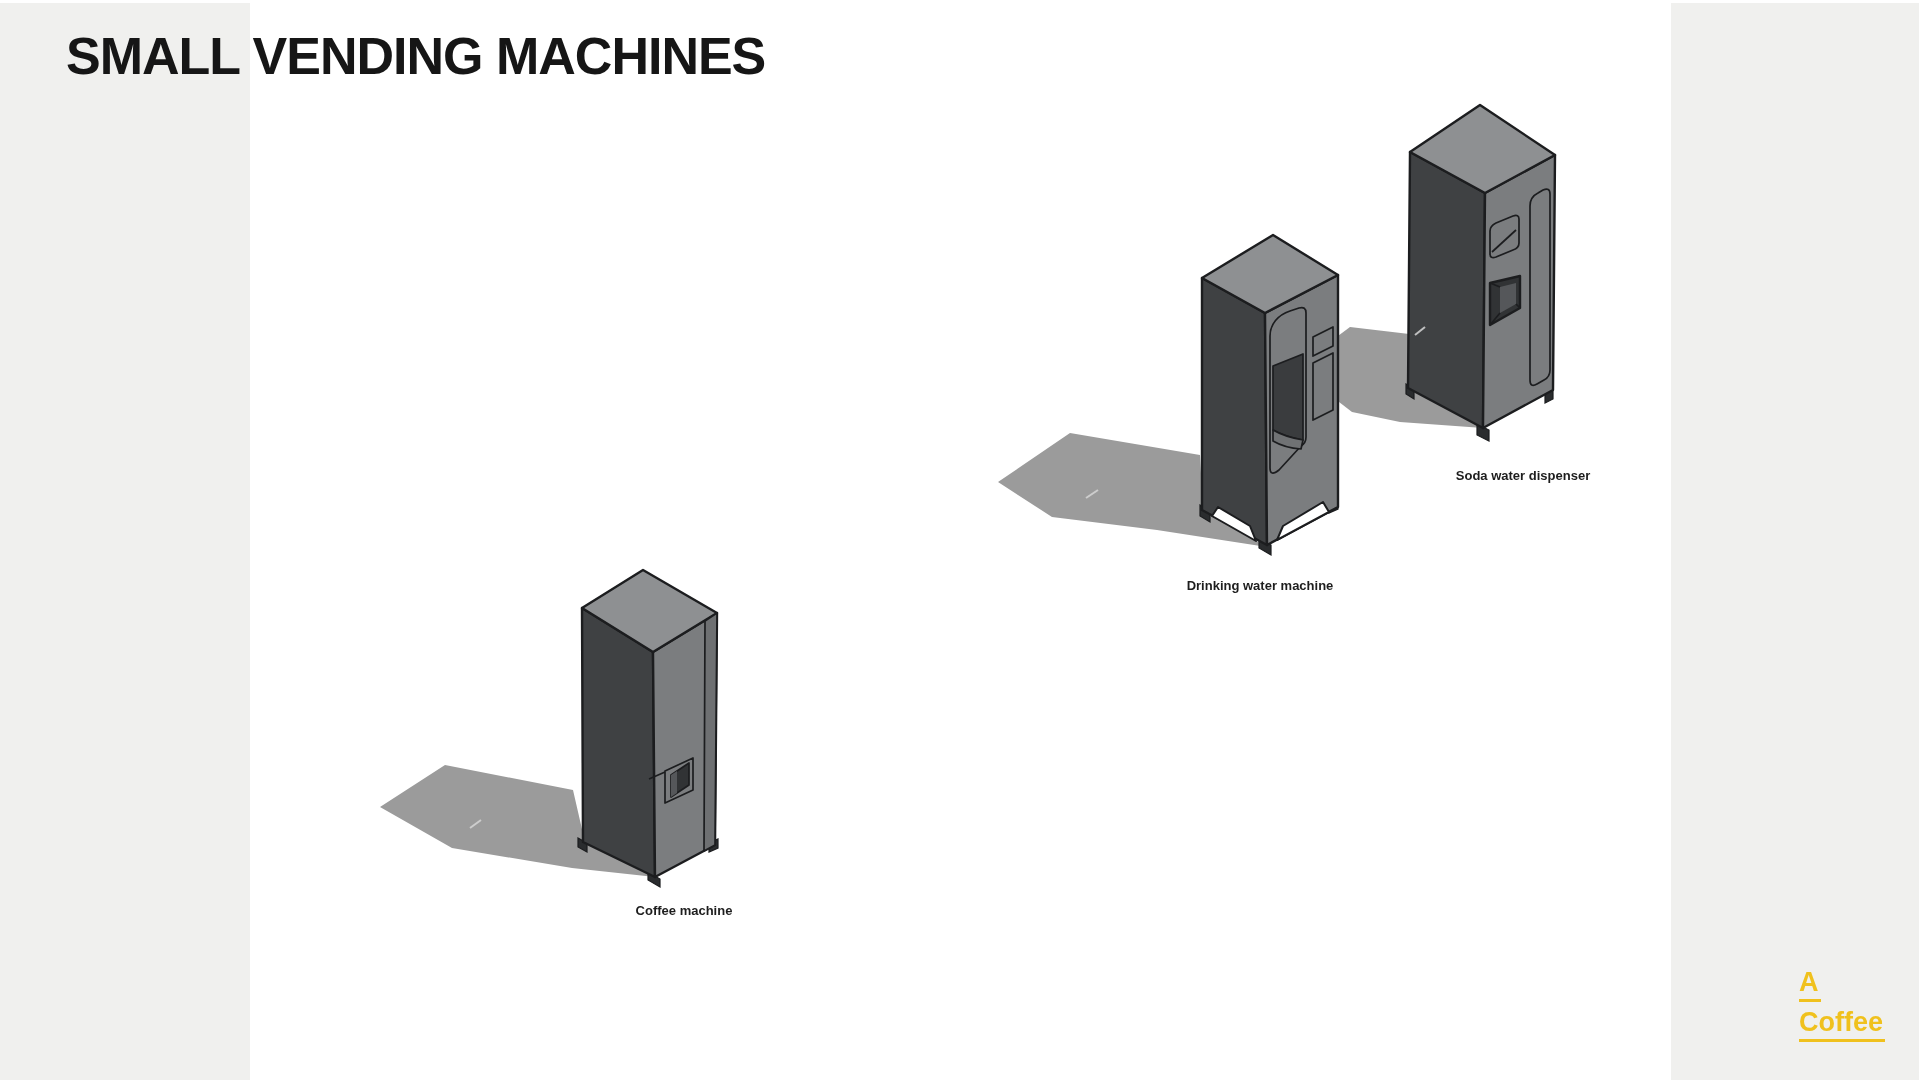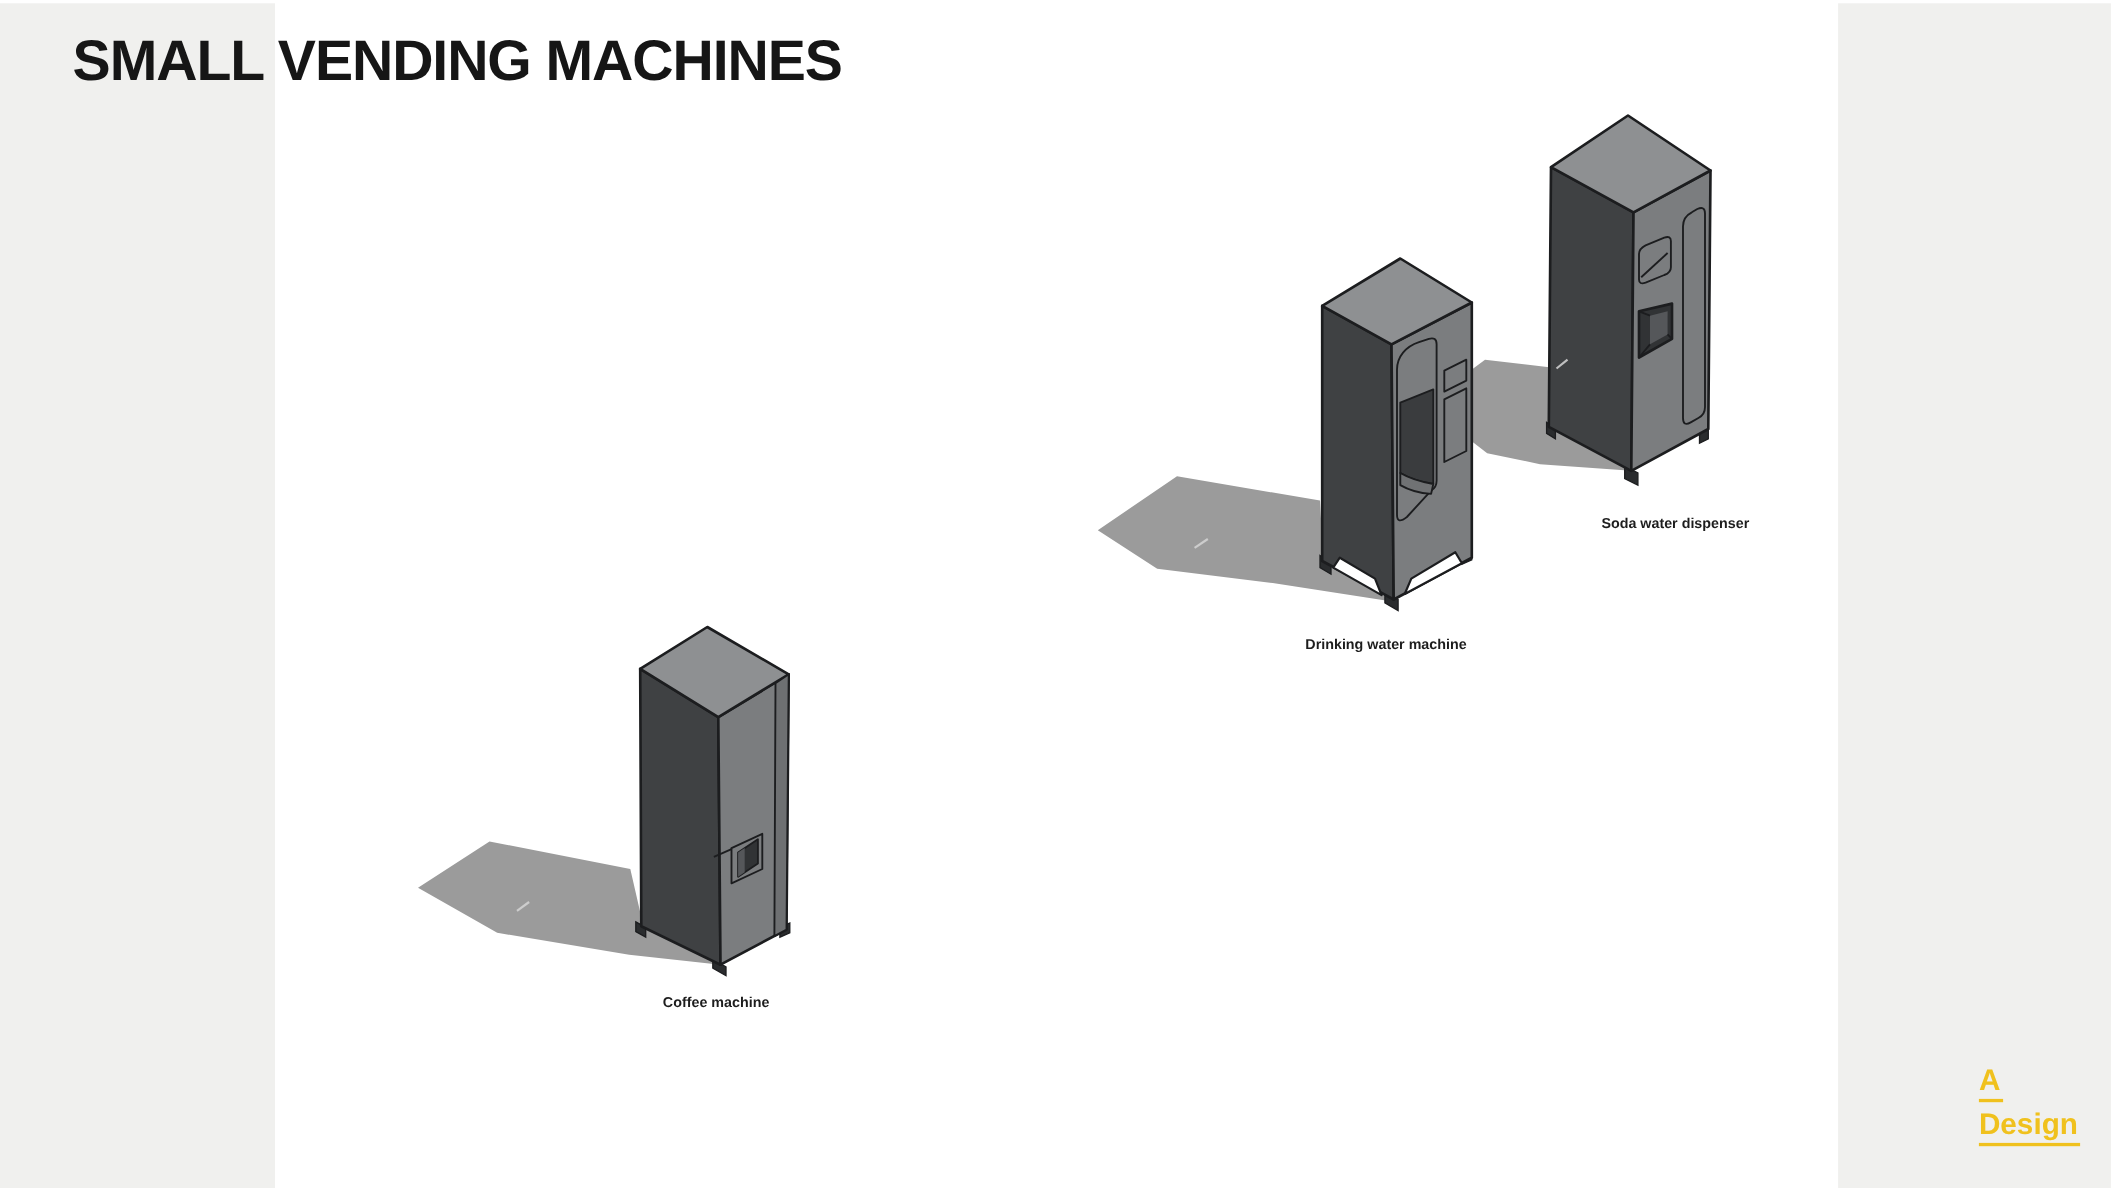--- a/index.html
+++ b/index.html
@@ -19,21 +19,21 @@
     position:absolute;left:66px;top:26px;margin:0;
     font-size:52px;font-weight:700;letter-spacing:-1px;color:var(--ink);
     white-space:nowrap;
   }
   .scene{position:absolute;inset:0;}
   .scene svg{position:absolute;inset:0;width:1919px;height:1080px;}
   .machine-label{
     position:absolute;transform:translateX(-50%);
     font-size:13px;font-weight:700;color:var(--label);white-space:nowrap;
   }
-  .machine-label.coffee{left:651px;top:903px;}
+  .machine-label.coffee{left:684px;top:903px;}
   .machine-label.drinking{left:1260px;top:578px;text-align:center;}
   .machine-label.soda{left:1487px;top:468px;margin-left:36px;}
   .logo{position:absolute;left:1799px;top:969px;color:var(--brand);}
   .logo .logo-line{
     display:table;font-size:27px;line-height:1;font-weight:700;
     padding:0 2px 3px 0;border-bottom:3px solid var(--brand);
     margin:0 0 7px 0;cursor:pointer;text-decoration:none;color:var(--brand);
   }
   
   .edge{stroke:var(--line);stroke-width:2.4;stroke-linejoin:round;}
@@ -123,16 +123,16 @@
       </g>
     </svg>
   </div>
 
   <div class="machine-label coffee">Coffee machine</div>
   <div class="machine-label drinking">Drinking water machine</div>
   <div class="machine-label soda">Soda water dispenser</div>
 
   <div class="logo">
     <div class="logo-line">A</div>
-    <div class="logo-line">Design</div>
+    <div class="logo-line">Coffee</div>
   </div>
 
 </div>
 
 </body></html>

